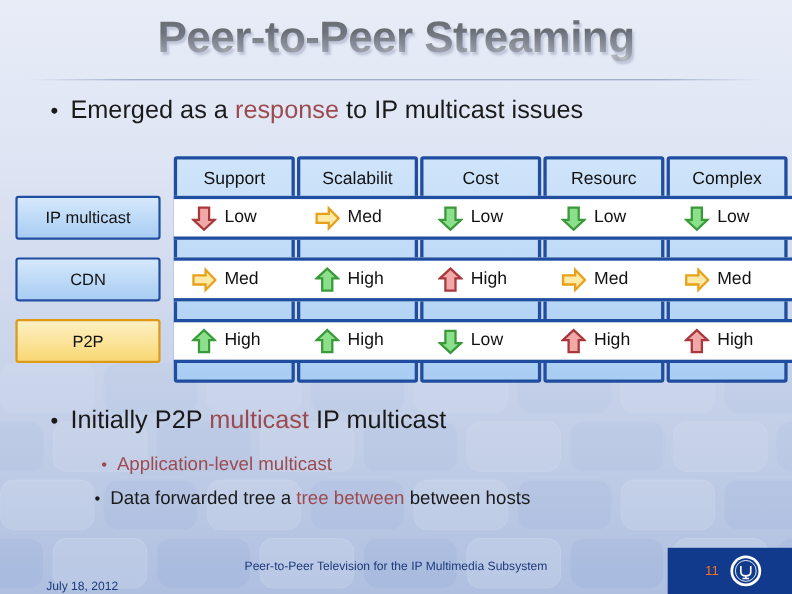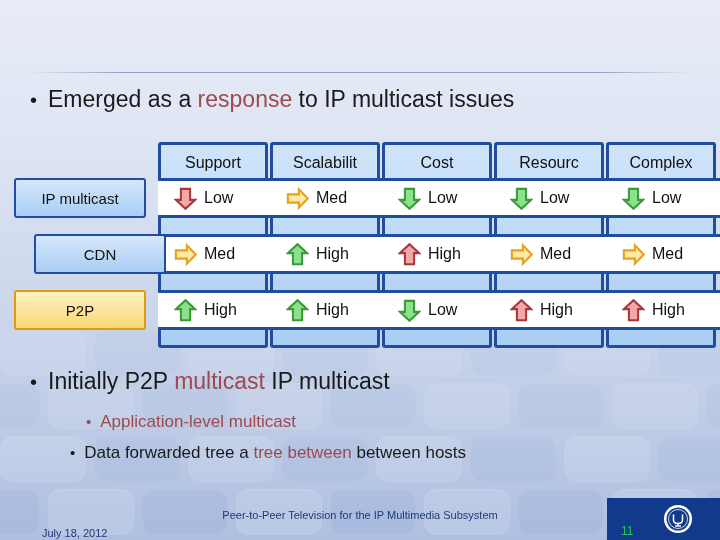--- a/index.html
+++ b/index.html
@@ -81,34 +81,35 @@
        rgba(130,148,185,0.85) 14%,
        rgba(130,148,185,0.85) 86%,
        rgba(160,175,205,0) 100%);
   }
 
   
   .bullet {
     position: absolute;
     color: #1a1a1a;
     white-space: nowrap;
+    margin-left: 16px;
   }
   .bullet .dot {
     display: inline-block;
     margin-right: 11px;
     vertical-align: baseline;
   }
   .hl { color: #9c4a4f; }
   .hl2 { color: #9c4a4f; }
 
   #b1 { left: 30px; top: 86px; font-size: 23px; }
   #b1 .dot { font-size: 20px; }
   #b2 { left: 30px; top: 368px; font-size: 23px; }
   #b2 .dot { font-size: 20px; }
-  #b3 { left: 86px; top: 412px; font-size: 17px; color: #9c4a4f; }
+  #b3 { left: 76px; top: 412px; font-size: 17px; color: #9c4a4f; }
   #b3 .dot { font-size: 15px; margin-right: 9px; }
   #b4 { left: 70px; top: 443px; font-size: 17px; }
   #b4 .dot { font-size: 15px; margin-right: 9px; }
 
   
   #matrix {
     position: absolute;
     left: 0;
     top: 142px;
     width: 600px;
@@ -175,21 +176,21 @@
   }
   .rowlabel.blue {
     border: 2px solid #1f4ea1;
     background: linear-gradient(to bottom, #d5e8fb 0%, #bcd9f7 55%, #a9cdf3 100%);
   }
   .rowlabel.gold {
     border: 2px solid #e09a12;
     background: linear-gradient(to bottom, #fdf0c2 0%, #fbe398 55%, #f9d873 100%);
   }
   #rl0 { top: 178px; }
-  #rl1 { top: 234px; margin-left: 20px; }
+  #rl1 { top: 234px; }
   #rl2 { top: 290px; text-align: center; }
 
   
   .arrow { display: block; flex: 0 0 auto; }
 
   
   #footer-date {
     position: absolute;
     left: 42px;
     top: 527px;
@@ -208,25 +209,24 @@
   #footer-box {
     position: absolute;
     right: 0;
     top: 498px;
     width: 113px;
     height: 42px;
     background: #123a8c;
   }
   #footer-page {
     position: absolute;
-    left: 14px;
+    left: 34px;
     top: 14px;
     font-size: 12px;
-    color: #22c55e;
-    margin-top: 12px;
+    color: #f97316;
   }
   #footer-logo {
     position: absolute;
     left: 56px;
     top: 6px;
     width: 30px;
     height: 30px;
   }
 </style>
 </head>
@@ -264,20 +264,21 @@
       <div class="tile" style="left: 48px; top: 159px; width: 86px; height: 46px; opacity: 0.74;"></div>
       <div class="tile dark" style="left: 142px; top: 159px; width: 86px; height: 46px; opacity: 0.74;"></div>
       <div class="tile" style="left: 236px; top: 159px; width: 86px; height: 46px; opacity: 0.74;"></div>
       <div class="tile dark" style="left: 330px; top: 159px; width: 86px; height: 46px; opacity: 0.74;"></div>
       <div class="tile" style="left: 424px; top: 159px; width: 86px; height: 46px; opacity: 0.74;"></div>
       <div class="tile dark" style="left: 518px; top: 159px; width: 86px; height: 46px; opacity: 0.74;"></div>
       <div class="tile" style="left: 612px; top: 159px; width: 86px; height: 46px; opacity: 0.74;"></div>
       <div class="tile dark" style="left: 706px; top: 159px; width: 86px; height: 46px; opacity: 0.74;"></div>
     </div>
 
+  <div id="title">Peer-to-Peer Streaming</div>
   <div id="title-rule"></div>
 
   <div class="bullet" id="b1">
     <span class="dot">•</span><span>Emerged as a </span><span class="hl">response</span><span> to IP multicast issues</span>
   </div>
 
   <div id="matrix">
 
   <div class="colpanel" style="left: 158px; width: 110px;">
         <div class="colhead">Support</div>

